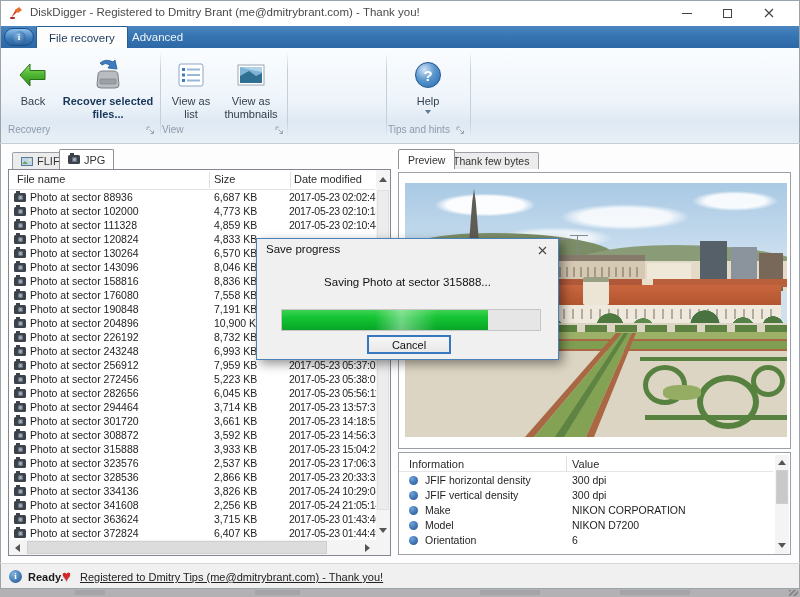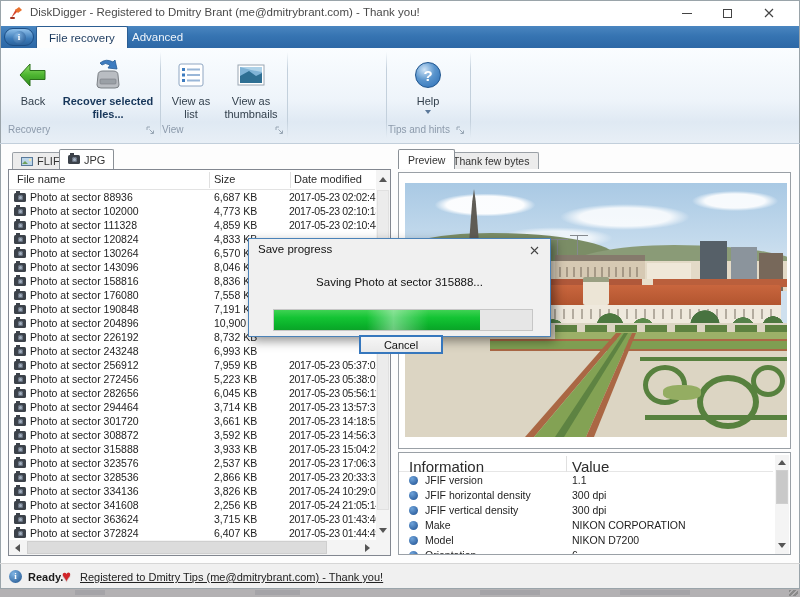--- a/index.html
+++ b/index.html
@@ -64,21 +64,21 @@
   .tri-down{width:0;height:0;border-left:4px solid transparent;border-right:4px solid transparent;border-top:5px solid #555}
   .tri-left{width:0;height:0;border-top:4px solid transparent;border-bottom:4px solid transparent;border-right:5px solid #555}
   .tri-right{width:0;height:0;border-top:4px solid transparent;border-bottom:4px solid transparent;border-left:5px solid #555}
   .sb-thumb{position:absolute;background:#dcdcdc;border:1px solid #cfcfcf}
   
   .ptab{position:absolute;display:flex;align-items:center;font-size:10.5px;color:#333;border:1px solid #9aa0a6;border-bottom:none;
         background:#ececec;border-radius:2px 2px 0 0;padding:0 9px;height:17px}
   .ptab.active{background:#fff;height:20px;z-index:3;border-color:#8a9096}
   #previewbox{position:absolute;left:398px;top:28px;width:393px;height:277px;background:#fff;border:1px solid #9aa0a6;z-index:2}
   #infobox{position:absolute;left:398px;top:308px;width:393px;height:103px;background:#fff;border:1px solid #9aa0a6;overflow:hidden}
-  #info-header{position:absolute;left:0;top:2px;width:374px;height:17px;font-size:15px;color:#2b2b2b;border-bottom:1px solid #e6e6e6}
+  #info-header{position:absolute;left:0;top:2px;width:374px;height:17px;font-size:11px;color:#2b2b2b;border-bottom:1px solid #e6e6e6}
   #info-rows{position:absolute;left:0;top:20px;width:374px;height:82px;overflow:hidden}
   .irow{position:relative;height:15px;font-size:10.5px;color:#1d1d1d}
   .ibullet{position:absolute;left:10px;top:3px;width:9px;height:9px;border-radius:50%;
            background:radial-gradient(circle at 35% 30%,#6ea3da,#1d4e8f)}
   .ilabel{position:absolute;left:26px;top:1px}
   .ivalue{position:absolute;left:173px;top:1px}
   
   #photo{position:absolute;left:6px;top:10px;width:382px;height:254px;overflow:hidden;background:#cfe0ee}
   #photo *{position:absolute}
   
@@ -88,21 +88,21 @@
                background:radial-gradient(circle at 35% 30%,#7fb4e4,#1b4f8a);color:#fff;font-size:9px;font-weight:bold;
                text-align:center;line-height:13px;font-family:"Liberation Serif",serif}
   #status-text{position:absolute;left:28px;top:7px;font-size:11px;font-weight:bold;color:#1a1a1a}
   #status-heart{position:absolute;left:62px;top:3px;font-size:15px;color:#d2262a;text-shadow:0 1px 1px rgba(120,0,0,.4)}
   #status-link{position:absolute;left:80px;top:7px;font-size:11px;text-decoration:underline;cursor:pointer}
   #taskstrip{position:absolute;left:0;top:589px;width:800px;height:8px;background:#b3b1b3}
   .ghost{position:absolute;top:1px;height:5px;opacity:.35;background:#8d8d95}
   #grip{position:absolute;right:2px;top:1px;width:9px;height:6px;
         background:repeating-linear-gradient(135deg,#8a8a8a 0 1.5px,transparent 1.5px 3.5px)}
   
-  #dialog{position:absolute;left:248px;top:238px;width:303px;height:99px;background:#f0f0f0;
+  #dialog{position:absolute;left:256px;top:238px;width:303px;height:122px;background:#f0f0f0;
           border:1px solid #4a82b8;box-shadow:4px 4px 10px rgba(0,0,0,.42);z-index:50}
   #dlg-title{position:absolute;left:9px;top:4px;font-size:11.5px;color:#111}
   #dlg-close{position:absolute;right:2px;top:2px;width:28px;height:18px;display:flex;align-items:center;justify-content:center}
   #dlg-msg{position:absolute;left:0;top:37px;width:100%;text-align:center;font-size:11.5px;color:#111}
   #progress-track{position:absolute;left:24px;top:70px;width:260px;height:22px;background:#e6e6e6;border:1px solid #c6c6c6}
   #progress-fill{position:absolute;left:0;top:0;height:100%;
       background:linear-gradient(180deg,#3ed253 0%,#14c434 38%,#0bb22b 75%,#0aa428 100%)}
   #progress-fill::after{content:'';position:absolute;inset:0;
       background:linear-gradient(90deg,transparent 45%,rgba(255,255,255,.4) 58%,transparent 75%)}
   #cancel-btn{position:absolute;left:110px;top:96px;width:84px;height:19px;background:linear-gradient(#f6f6f6,#e9e9e9);
@@ -500,25 +500,20 @@
 
     <div id="infobox">
       <div id="info-header">
         <span class="hcell" style="left:10px">Information</span>
         <span class="hcell" style="left:173px">Value</span>
         <div class="hsep" style="left:167px;top:1px"></div>
       </div>
       <div id="info-rows">
           <div class="irow">
             <span class="ibullet"></span>
-            <span class="ilabel">JFIF version</span>
-            <span class="ivalue">1.1</span>
-          </div>
-          <div class="irow">
-            <span class="ibullet"></span>
             <span class="ilabel">JFIF horizontal density</span>
             <span class="ivalue">300 dpi</span>
           </div>
           <div class="irow">
             <span class="ibullet"></span>
             <span class="ilabel">JFIF vertical density</span>
             <span class="ivalue">300 dpi</span>
           </div>
           <div class="irow">
             <span class="ibullet"></span>

